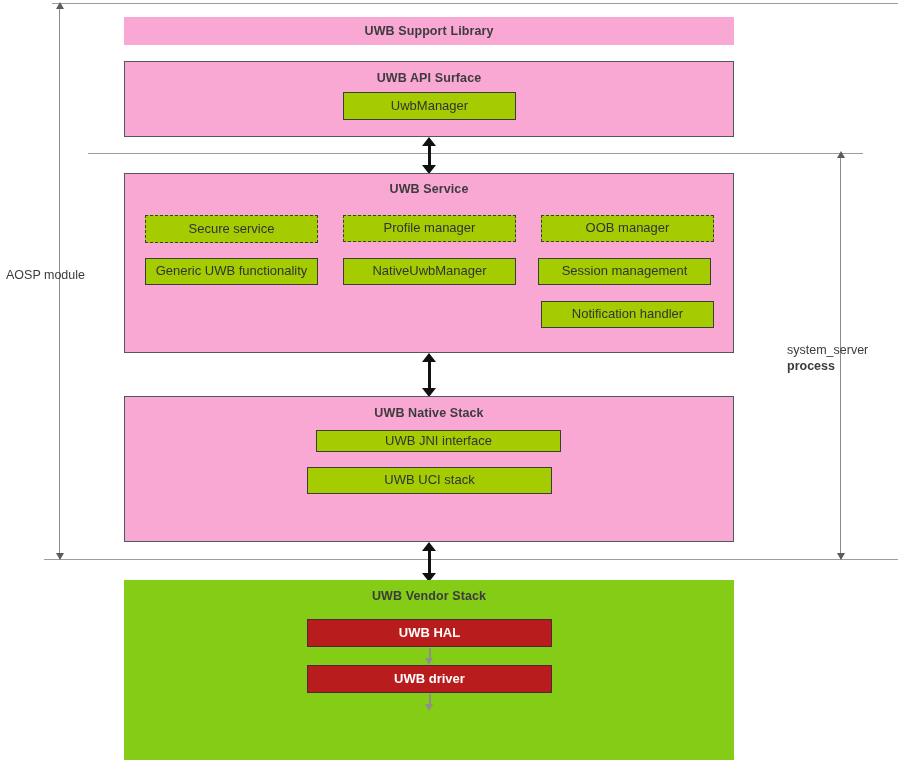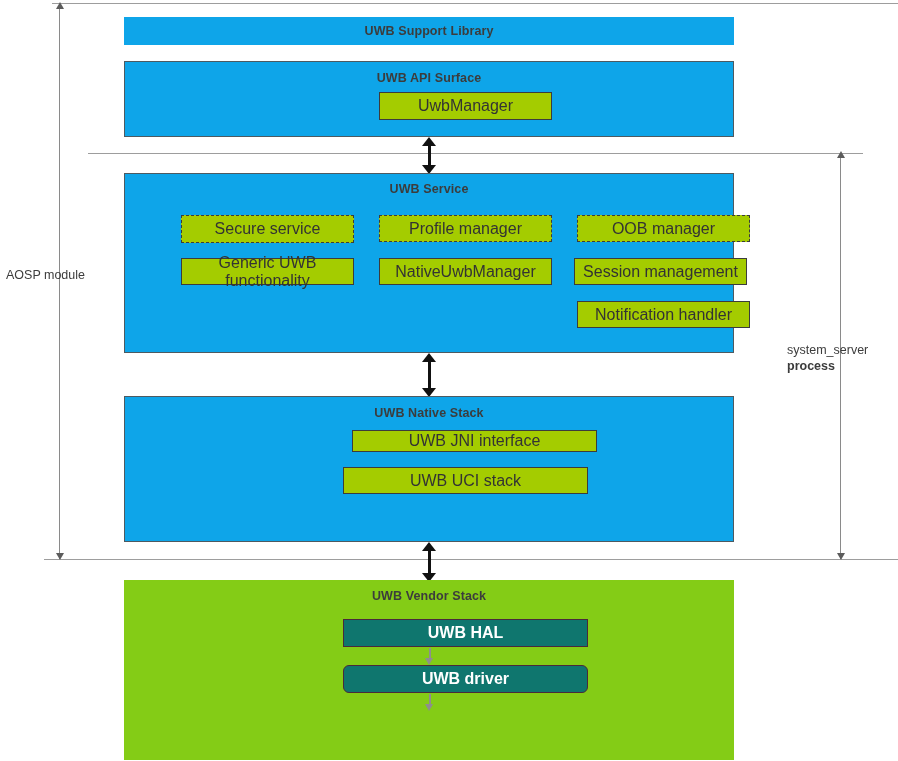--- a/index.html
+++ b/index.html
@@ -38,21 +38,21 @@
     border-left: 4px solid transparent;
     border-right: 4px solid transparent;
   }
   .arrowhead-up   { border-bottom: 7px solid #5c5c5c; }
   .arrowhead-down { border-top: 7px solid #5c5c5c; }
 
   
   .panel {
     position: absolute;
     box-sizing: border-box;
-    background: #0ea5e9;
+    background: #f9a8d4;
     border: 1.5px solid #4d5a61;
   }
   .panel.noborder { border: none; }
   .panel.vendor {
     background: #84cc16;
     border: none;
   }
   .panel-title {
     position: absolute;
     left: 0; right: 0;
@@ -66,29 +66,28 @@
 
   
   .block {
     position: absolute;
     box-sizing: border-box;
     background: #a4cc00;
     border: 1.5px solid #3c3c3c;
     display: flex;
     align-items: center;
     justify-content: center;
-    font-size: 16px;
+    font-size: 13px;
     color: #333333;
     text-align: center;
     line-height: 1.1;
-    margin-left: 36px;
   }
   .block.dashed { border-style: dashed; border-width: 1.7px; }
   .block.red {
-    background: #0f766e;
+    background: #b91c1c;
     border: 1.5px solid #4a2a3a;
     color: #ffffff;
     font-weight: bold;
   }
 
   
   .dbl-arrow {
     position: absolute;
     width: 14px;
   }
@@ -218,19 +217,19 @@
   </div>
 
   <div class="panel vendor" style="left:124px; top:580px; width:610px; height:180px;">
     <div class="panel-title vendor-title" style="top:9px;">UWB Vendor Stack</div>
   </div>
   <div class="block red" style="left:307px; top:619px; width:245px; height:28px;">UWB HAL</div>
   <div class="sgl-arrow" style="left:425px; top:648px; height:17px;">
     <div class="shaft"></div>
     <div class="head"></div>
   </div>
-  <div class="block red" style="left:307px; top:665px; width:245px; height:28px;border-radius:6px;">UWB driver</div>
+  <div class="block red" style="left:307px; top:665px; width:245px; height:28px;">UWB driver</div>
   <div class="sgl-arrow" style="left:425px; top:694px; height:17px;">
     <div class="shaft"></div>
     <div class="head"></div>
   </div>
 
 </div>
 
 </body></html>

